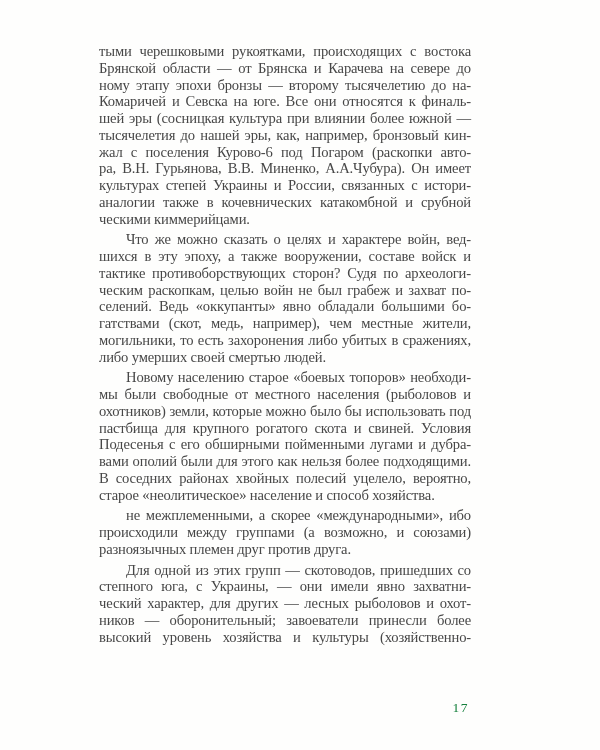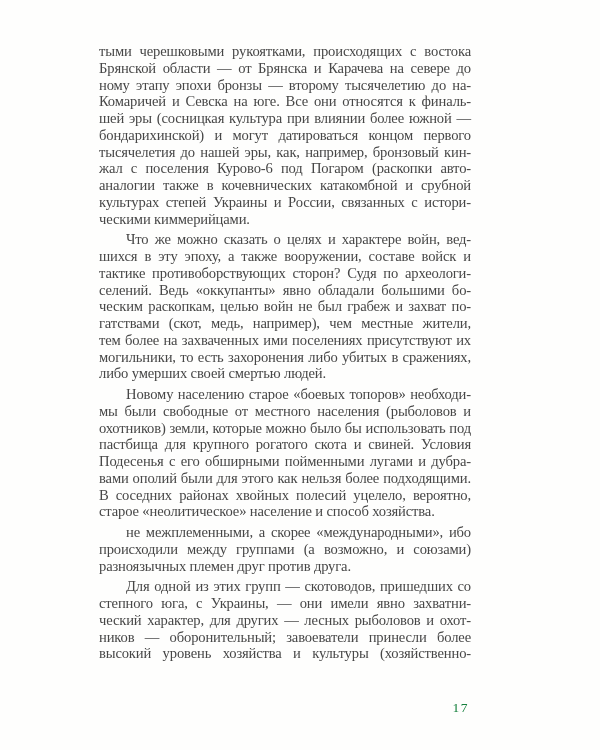--- a/index.html
+++ b/index.html
@@ -59,35 +59,34 @@
 <body>
 
 <div class="scan-page">
   <main class="text-block" id="text-block">
       <div class="para">
         <div class="line">тыми черешковыми рукоятками, происходящих с востока</div>
         <div class="line">Брянской области — от Брянска и Карачева на севере до</div>
         <div class="line">ному этапу эпохи бронзы — второму тысячелетию до на-</div>
         <div class="line">Комаричей и Севска на юге. Все они относятся к финаль-</div>
         <div class="line">шей эры (сосницкая культура при влиянии более южной —</div>
-        <div class="line">бондарихинской) и могут датироваться концом первого</div>
         <div class="line">тысячелетия до нашей эры, как, например, бронзовый кин-</div>
         <div class="line">жал с поселения Курово-6 под Погаром (раскопки авто-</div>
+        <div class="line">ра, В.Н. Гурьянова, В.В. Миненко, А.А.Чубура). Он имеет</div>
+        <div class="line">культурах степей Украины и России, связанных с истори-</div>
         <div class="line">аналогии также в кочевнических катакомбной и срубной</div>
-        <div class="line">культурах степей Украины и России, связанных с истори-</div>
         <div class="line last-line">ческими киммерийцами.</div>
       </div>
       <div class="para indent">
         <div class="line">Что же можно сказать о целях и характере войн, вед-</div>
         <div class="line">шихся в эту эпоху, а также вооружении, составе войск и</div>
         <div class="line">тактике противоборствующих сторон? Судя по археологи-</div>
+        <div class="line">ческим раскопкам, целью войн не был грабеж и захват по-</div>
         <div class="line">селений. Ведь «оккупанты» явно обладали большими бо-</div>
-        <div class="line">ческим раскопкам, целью войн не был грабеж и захват по-</div>
         <div class="line">гатствами (скот, медь, например), чем местные жители,</div>
-        <div class="line">тем более на захваченных ими поселениях присутствуют их</div>
         <div class="line">могильники, то есть захоронения либо убитых в сражениях,</div>
         <div class="line last-line">либо умерших своей смертью людей.</div>
       </div>
       <div class="para indent">
         <div class="line">Новому населению старое «боевых топоров» необходи-</div>
         <div class="line">мы были свободные от местного населения (рыболовов и</div>
         <div class="line">охотников) земли, которые можно было бы использовать под</div>
         <div class="line">пастбища для крупного рогатого скота и свиней. Условия</div>
         <div class="line">Подесенья с его обширными пойменными лугами и дубра-</div>
         <div class="line">вами ополий были для этого как нельзя более подходящими.</div>

